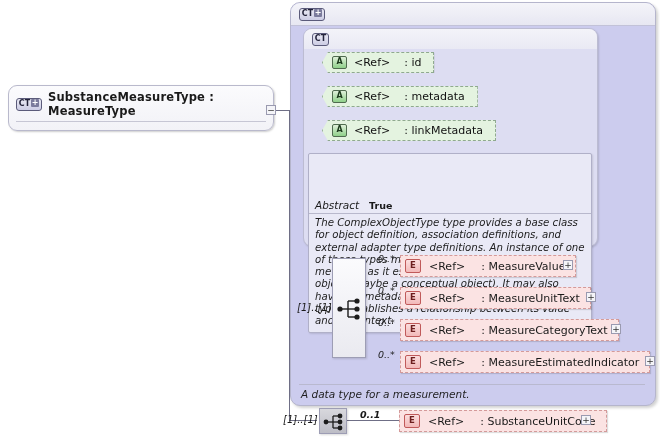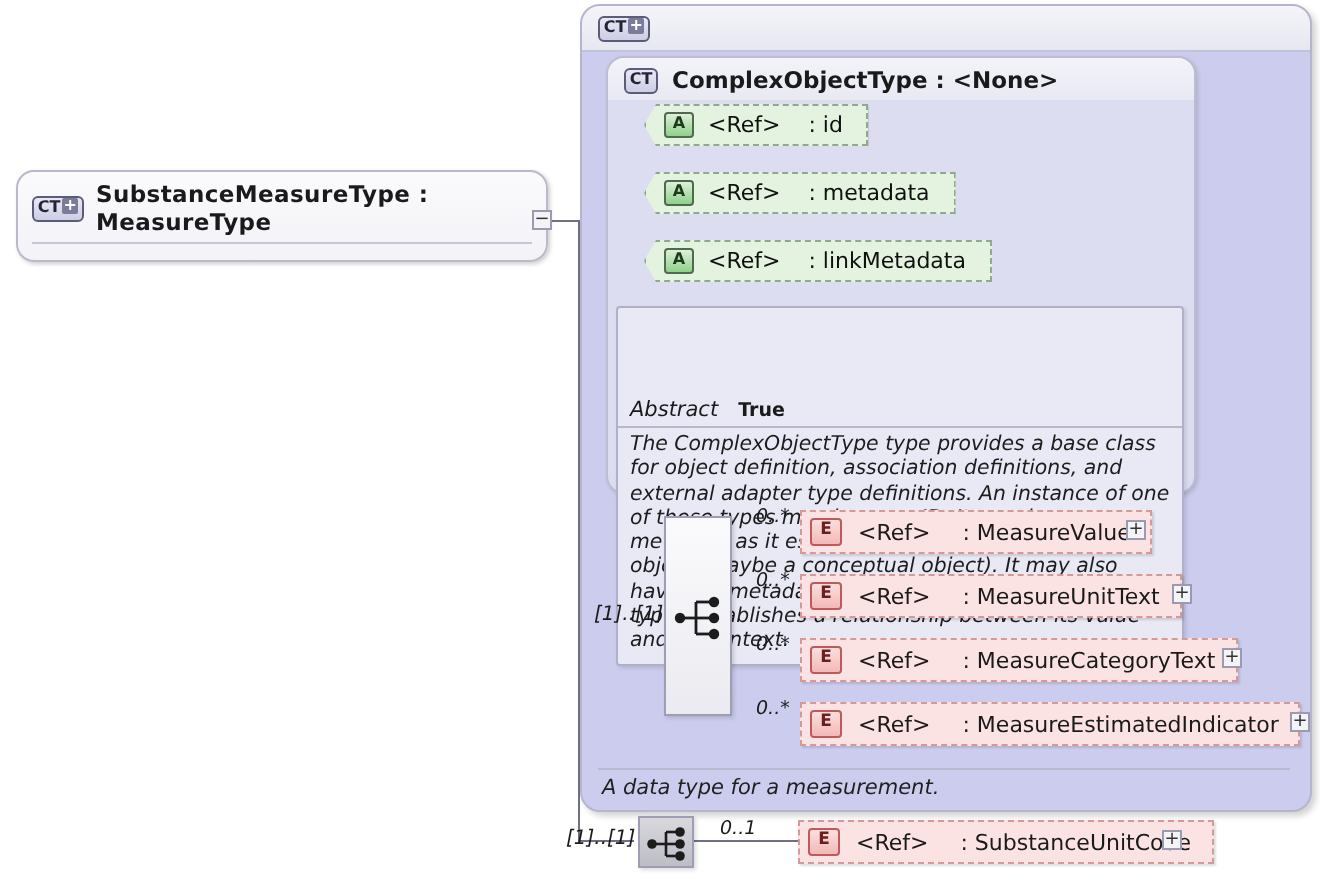--- a/index.html
+++ b/index.html
@@ -207,21 +207,20 @@
     </div>
     <div class="footline"></div>
     <div class="footdoc">A data type for a measurement.</div>
   </div>
 
   <div class="node panel" style="left:303px;top:28px;width:295px;height:219px;">
     <div class="hdr">
       <span class="badge badge-ct plain">
         <span>CT</span>
       </span>
-      <span>ComplexObjectType : &lt;None&gt;</span>
     </div>
   </div>
 
   <div class="attr" style="position:absolute;left:322px;top:52px;">
     <span class="badge badge-a">A</span>
     <span class="ref">&lt;Ref&gt;</span>
     <span class="nm">: id</span>
   </div>
 
   <div class="attr" style="position:absolute;left:322px;top:86px;">
@@ -307,21 +306,21 @@
       </g>
       <g fill="#1c1c1c">
         <circle cx="6" cy="13" r="2.4"></circle>
         <circle cx="20" cy="7" r="2.4"></circle>
         <circle cx="20" cy="13" r="2.4"></circle>
         <circle cx="20" cy="19" r="2.4"></circle>
       </g>
     </svg>
   </div>
 
-  <div class="card occ" style="left:360px;top:409px;">0..1</div>
+  <div class="card occ" style="left:360px;top:409px;font-weight:bold;">0..1</div>
   <div class="elem" style="position:absolute;left:399px;top:410px;">
     <span class="badge badge-e">E</span>
     <span class="ref">&lt;Ref&gt;</span>
     <span class="nm">: SubstanceUnitCode</span>
   </div>
   <div class="expander" style="left:581px;top:415px;">+</div>
 
 </div>
 
 </body></html>

